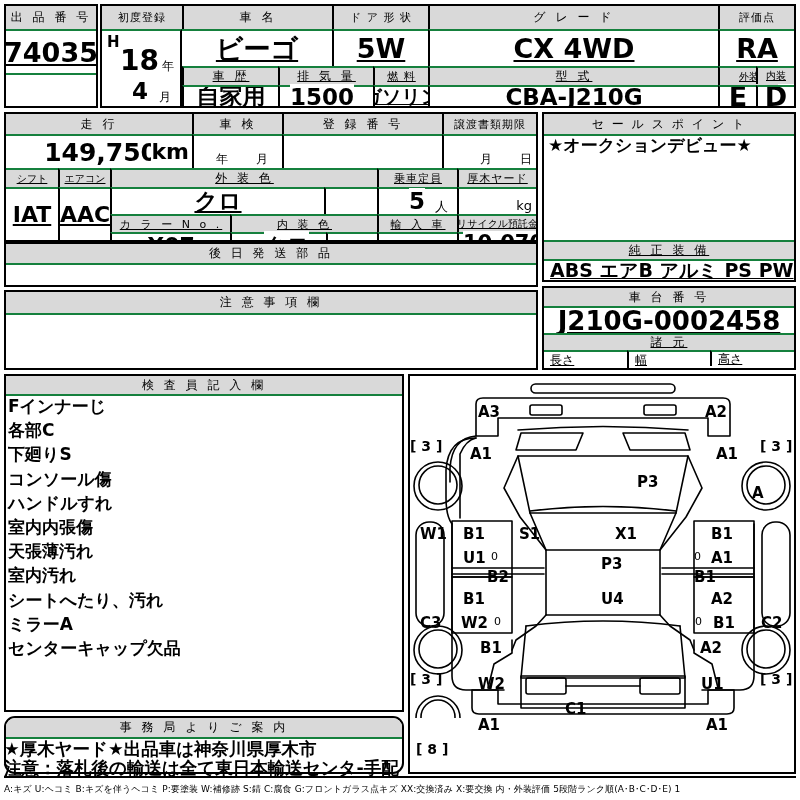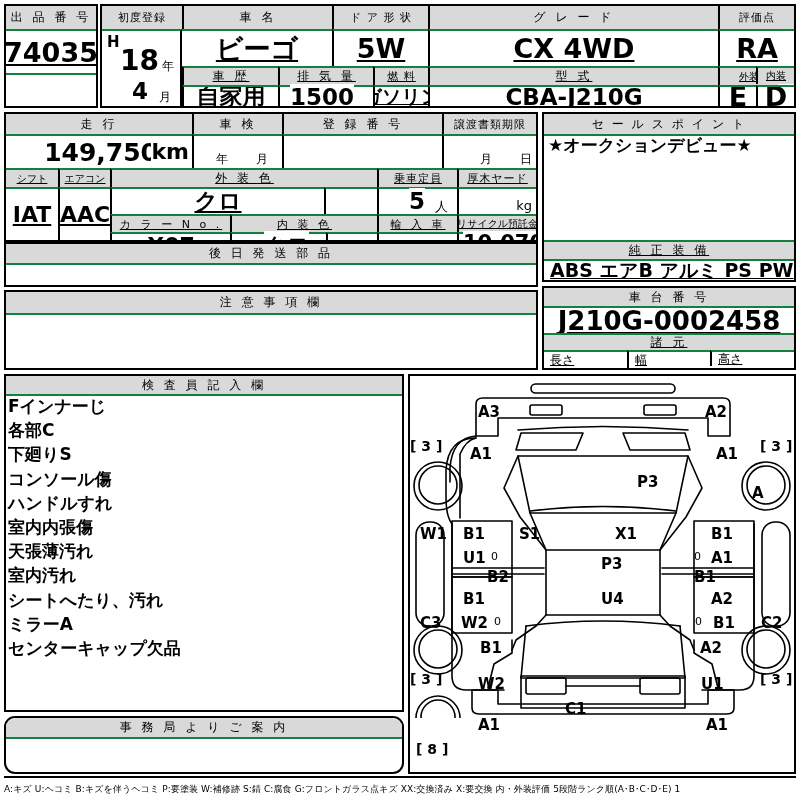--- a/index.html
+++ b/index.html
@@ -265,20 +265,24 @@
       <div>天張薄汚れ</div>
       <div>室内汚れ</div>
       <div>シートへたり、汚れ</div>
       <div>ミラーA</div>
       <div>センターキャップ欠品</div>
     </div>
 
   <div class="bx" style="left:4px; top:716px; width:400px; height:58px;border-radius:11px;">
     <div class="cell hdr" style="left:0;top:0;width:396px;height:19px;">事 務 局 よ り ご 案 内</div>
     <div class="abs bt" style="left:0;top:19px;width:396px;height:35px;"></div>
+  </div>
+  <div id="office-body">
+    <div>★厚木ヤード★出品車は神奈川県厚木市</div>
+    <div>注意：落札後の輸送は全て東日本輸送センタ-手配</div>
   </div>
 
   <div class="bx" style="left:408px; top:374px; width:388px; height:400px;"></div>
 
   <div id="diagram">
     <svg width="390" height="340" viewBox="0 0 390 340">
       <g fill="none" stroke="#000" stroke-width="1.6" stroke-linejoin="round" stroke-linecap="round">
 
         <rect x="123" y="6" width="144" height="9" rx="4.5"></rect>
 

